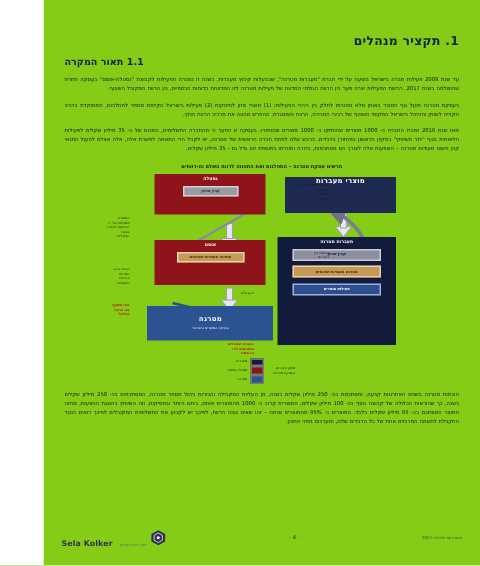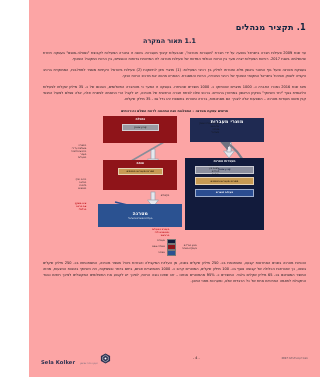--- a/index.html
+++ b/index.html
@@ -12,37 +12,37 @@
     height: 377px;
     overflow: hidden;
     font-family: "DejaVu Sans", "Liberation Sans", sans-serif;
     color: #1a1a1a;
     position: relative;
   }
 
   .page {
     position: absolute;
     inset: 0;
-    background: #fca5a5;
+    background: #84cc16;
     padding: 0;
   }
 
   
   .h1 {
     direction: rtl;
     text-align: right;
     font-size: 8.2px;
     font-weight: bold;
     color: #10243f;
     margin: 22px 14px 0 14px;
     letter-spacing: 0.2px;
   }
   .h2 {
     direction: rtl;
-    text-align: center;
+    text-align: left;
     font-size: 6.4px;
     font-weight: bold;
     color: #10243f;
     margin: 5px 24px 0 14px;
   }
 
   
   .para {
     direction: rtl;
     text-align: justify;

